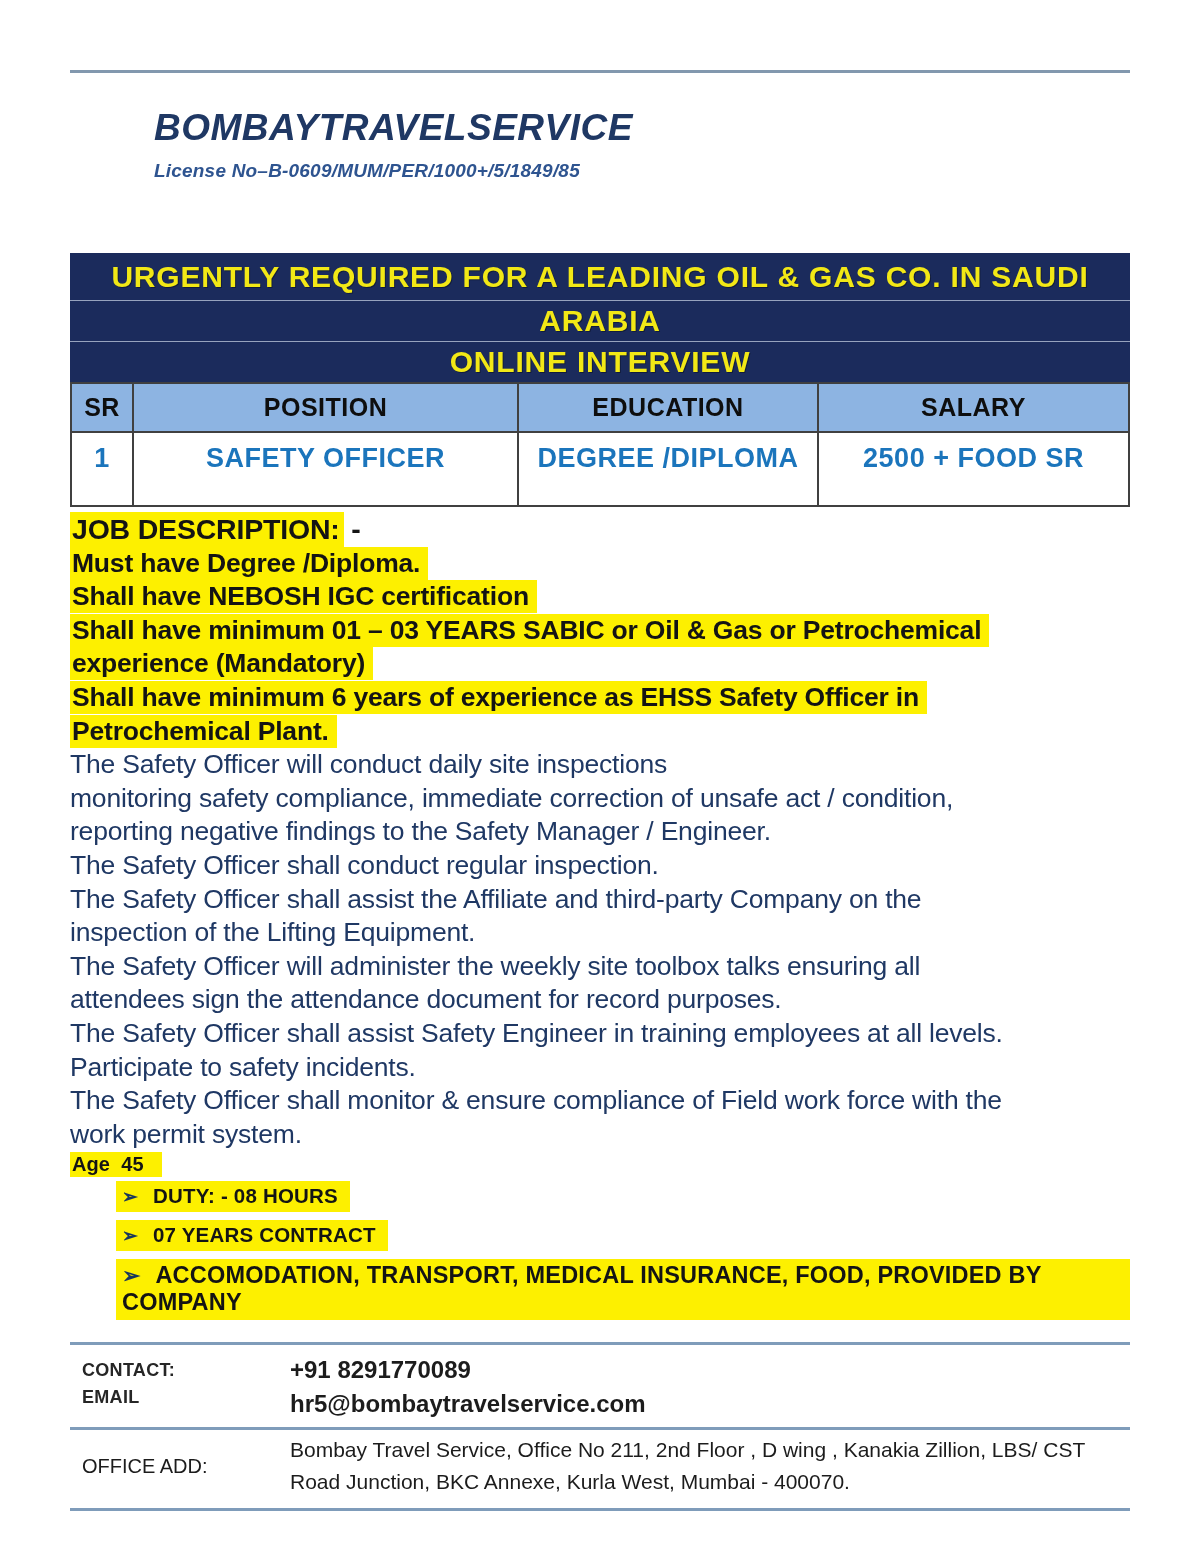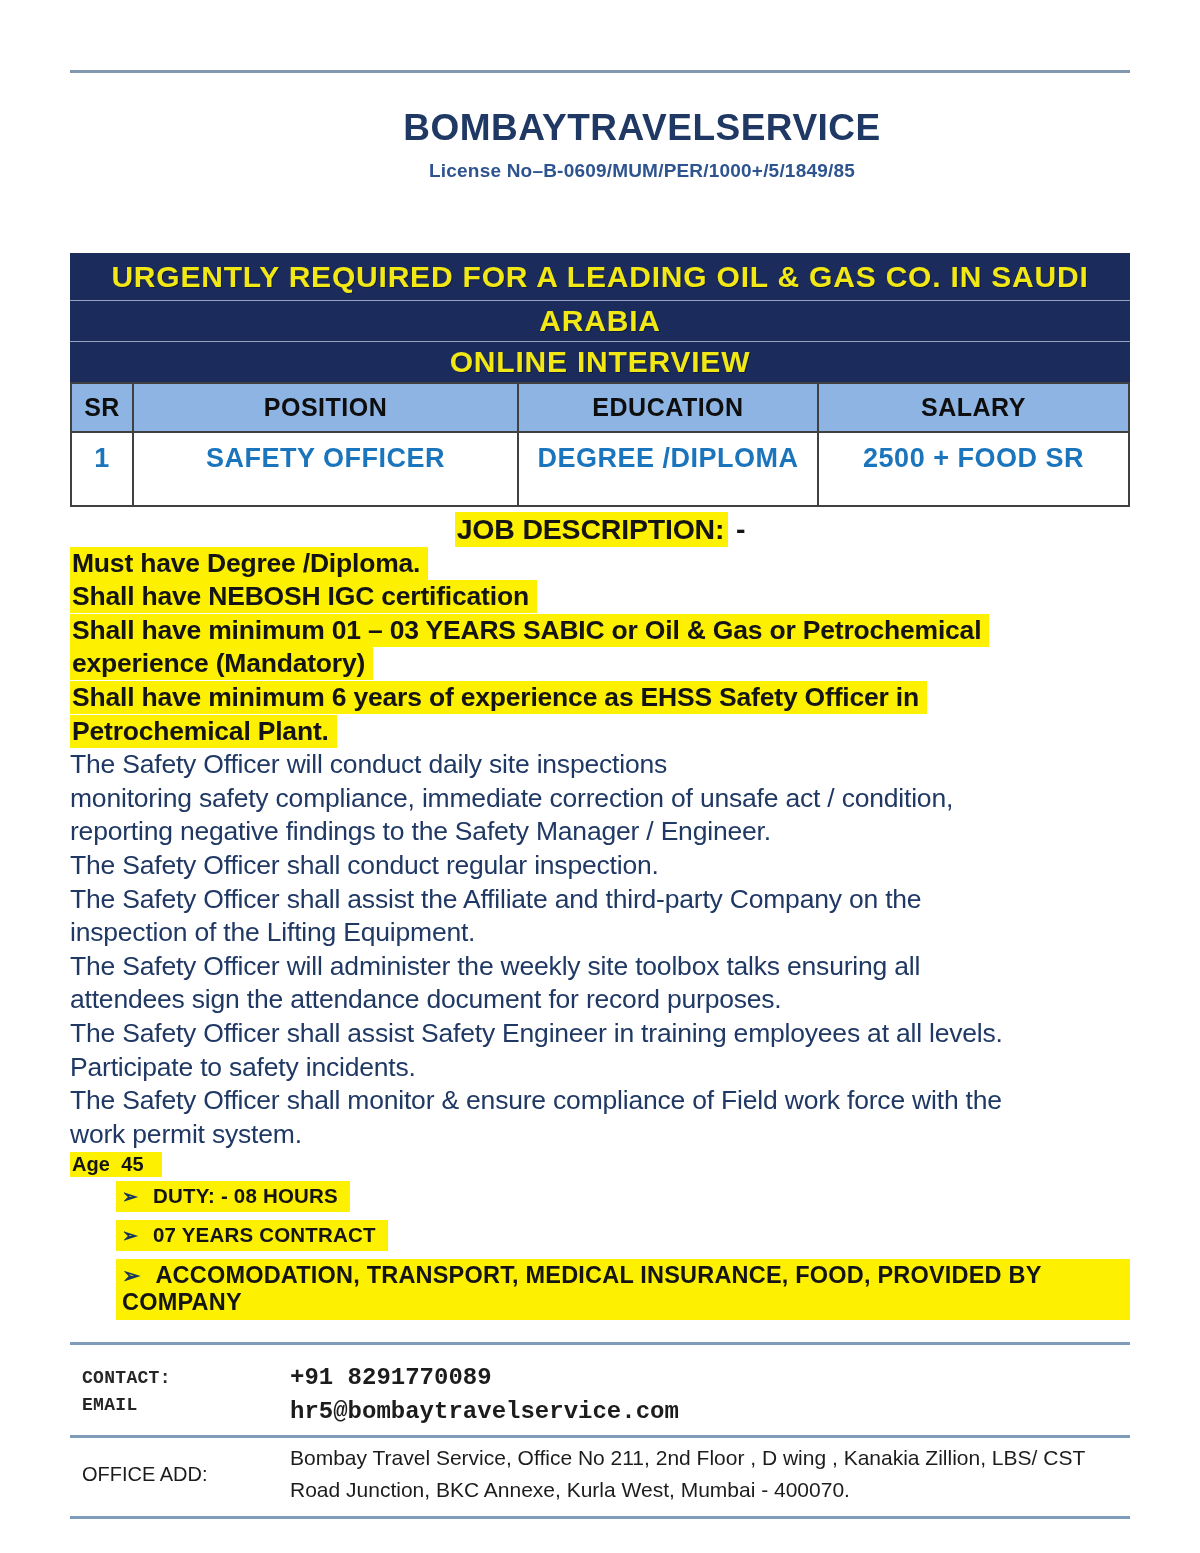--- a/index.html
+++ b/index.html
@@ -9,21 +9,21 @@
     font-family:"Liberation Sans", sans-serif;
     color:#1F3864;
     overflow:hidden;
   }
   .page { width:1200px; height:1553px; padding:0 70px; }
 
   .top-rule { margin-top:70px; height:3px; background:#8298AE; }
 
   
   .header { display:flex; margin-top:24px; min-height:118px; align-items:flex-start; }
-  .header-text { flex:1; text-align:center; padding-left:84px; padding-top:10px; }
+  .header-text { flex:1; text-align:left; padding-left:84px; padding-top:10px;font-style:italic; }
   .brand { font-size:37px; font-weight:bold; color:#1F3864; letter-spacing:0.5px; }
   .license { margin-top:11px; font-size:19px; font-weight:bold; color:#2E5490; letter-spacing:0.2px; }
   .logo { width:208px; display:flex; gap:10px; align-items:flex-start; }
   .logo svg { width:70px; height:118px; flex:none; }
   .logo-text { font-weight:bold; color:#3D3D91; font-size:24px; line-height:31px; letter-spacing:1.5px; padding-top:8px; }
 
   
   .banner { margin-top:38px; background:#1B2B5C; }
   .banner-row {
     height:47px; display:flex; align-items:center; justify-content:center;
@@ -41,42 +41,42 @@
   }
   table.jobs td {
     background:#ffffff; color:#1B75BC; font-weight:bold; font-size:27px;
     text-align:center; vertical-align:top; padding-top:10px; height:74px;
     letter-spacing:0.5px;
   }
 
   
   .jd { margin-top:6px; }
   .jd-line { font-size:26.5px; line-height:33.6px; color:#1F3864; white-space:nowrap; letter-spacing:-0.2px; }
-  .jd-head { font-size:28.5px; font-weight:bold; color:#141414;text-align:center; }
+  .jd-head { font-size:28.5px; font-weight:bold; color:#141414; }
   .hl { background:#FDF000; color:#141414; font-weight:bold; padding:1px 8px 2px 2px; }
   .jd-head .hl { padding-right:4px; }
   .head-suffix { color:#141414; font-weight:bold; }
 
   .age-line { font-size:20px; font-weight:bold; line-height:26px; }
   .age-line .hl { padding-right:18px; word-spacing:6px; }
 
   
   .bullets { margin:4px 0 0 46px; }
   .bullet { margin-bottom:8px; }
   .bullet .hl-wrap { display:inline-block; background:#FDF000; padding:3px 12px 4px 6px; }
   .arrow { color:#17365D; margin-right:15px; font-size:19px; font-weight:bold; }
   .b-text { font-weight:bold; color:#141414; letter-spacing:0.2px; }
   .b-small .b-text { font-size:20.5px; }
   .b-large .b-text { font-size:23.5px; }
   .b-large .arrow { font-size:22px; }
 
   
   .contact { margin-top:22px; color:#1c1c1c; }
   .c-row { display:grid; grid-template-columns:220px 1fr; }
-  .c-row1 { border-top:3px solid #7F9CBA; padding:16px 0 6px;font-family:Liberation Mono, monospace; }
+  .c-row1 { border-top:3px solid #7F9CBA; padding:8px 0 6px; }
   .c-row2 { border-top:3px solid #7F9CBA; border-bottom:3px solid #7F9CBA; padding:4px 0 10px; }
   .c-label { font-size:18px; font-weight:bold; color:#262626; line-height:27px; padding-left:12px; padding-top:4px; letter-spacing:0.3px; }
   .c-values { font-size:24px; font-weight:bold; line-height:34px; }
   .c-office-label { font-size:20px; font-weight:normal; padding-left:12px; align-self:center; }
   .c-address { font-size:21px; line-height:32px; white-space:nowrap; }
 </style>
 </head>
 <body>
 
 <div class="page">

